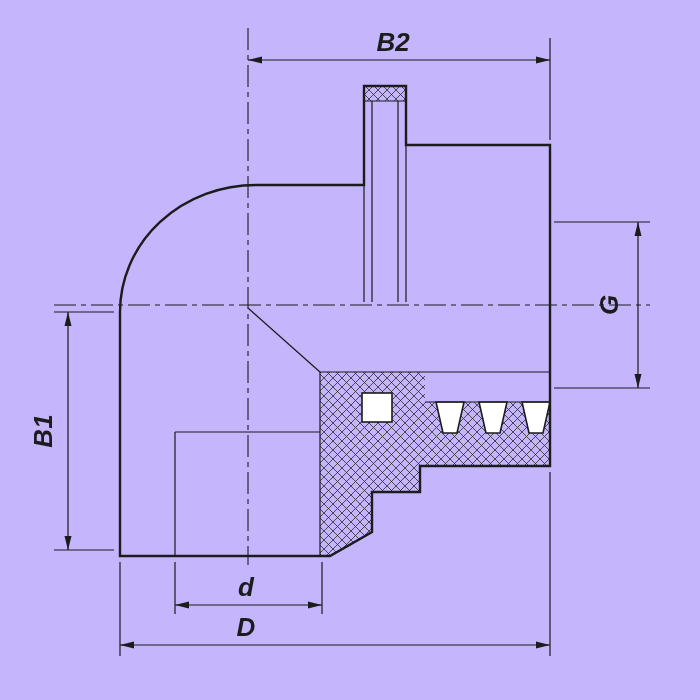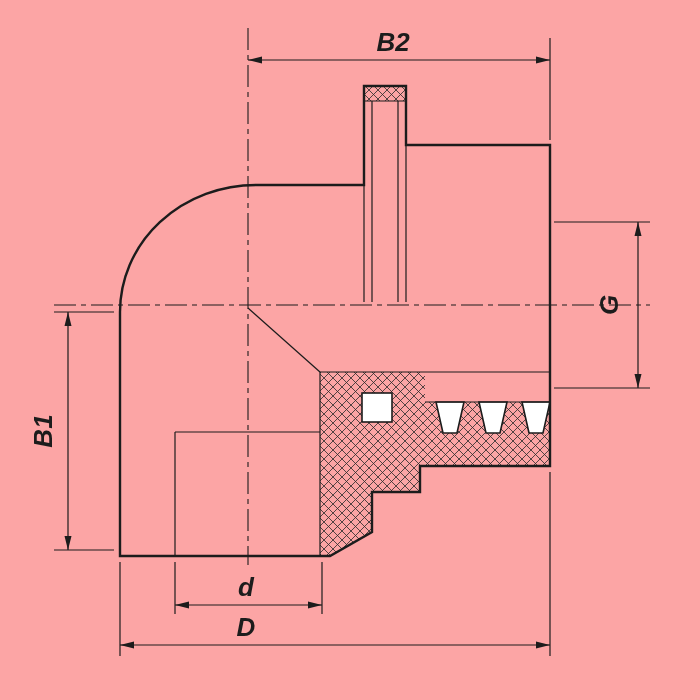--- a/index.html
+++ b/index.html
@@ -8,21 +8,21 @@
     background: #ffffff;
     width: 700px;
     height: 700px;
     overflow: hidden;
     font-family: "Liberation Sans", sans-serif;
   }
   .stage {
     position: relative;
     width: 700px;
     height: 700px;
-    background: #fca5a5;
+    background: #c4b5fd;
   }
   svg { display: block; }
   .outline { fill: none; stroke: #1c1c1c; stroke-width: 2.4; stroke-linejoin: miter; }
   .thin    { fill: none; stroke: #1c1c1c; stroke-width: 1.2; }
   .center  { fill: none; stroke: #1c1c1c; stroke-width: 1.1; stroke-dasharray: 22 5 5 5; }
   .arrow   { fill: #1c1c1c; stroke: none; }
   .white-detail { fill: #ffffff; stroke: #1c1c1c; stroke-width: 1.6; }
   .dim-label {
     font-family: "Liberation Sans", sans-serif;
     font-size: 26px;

